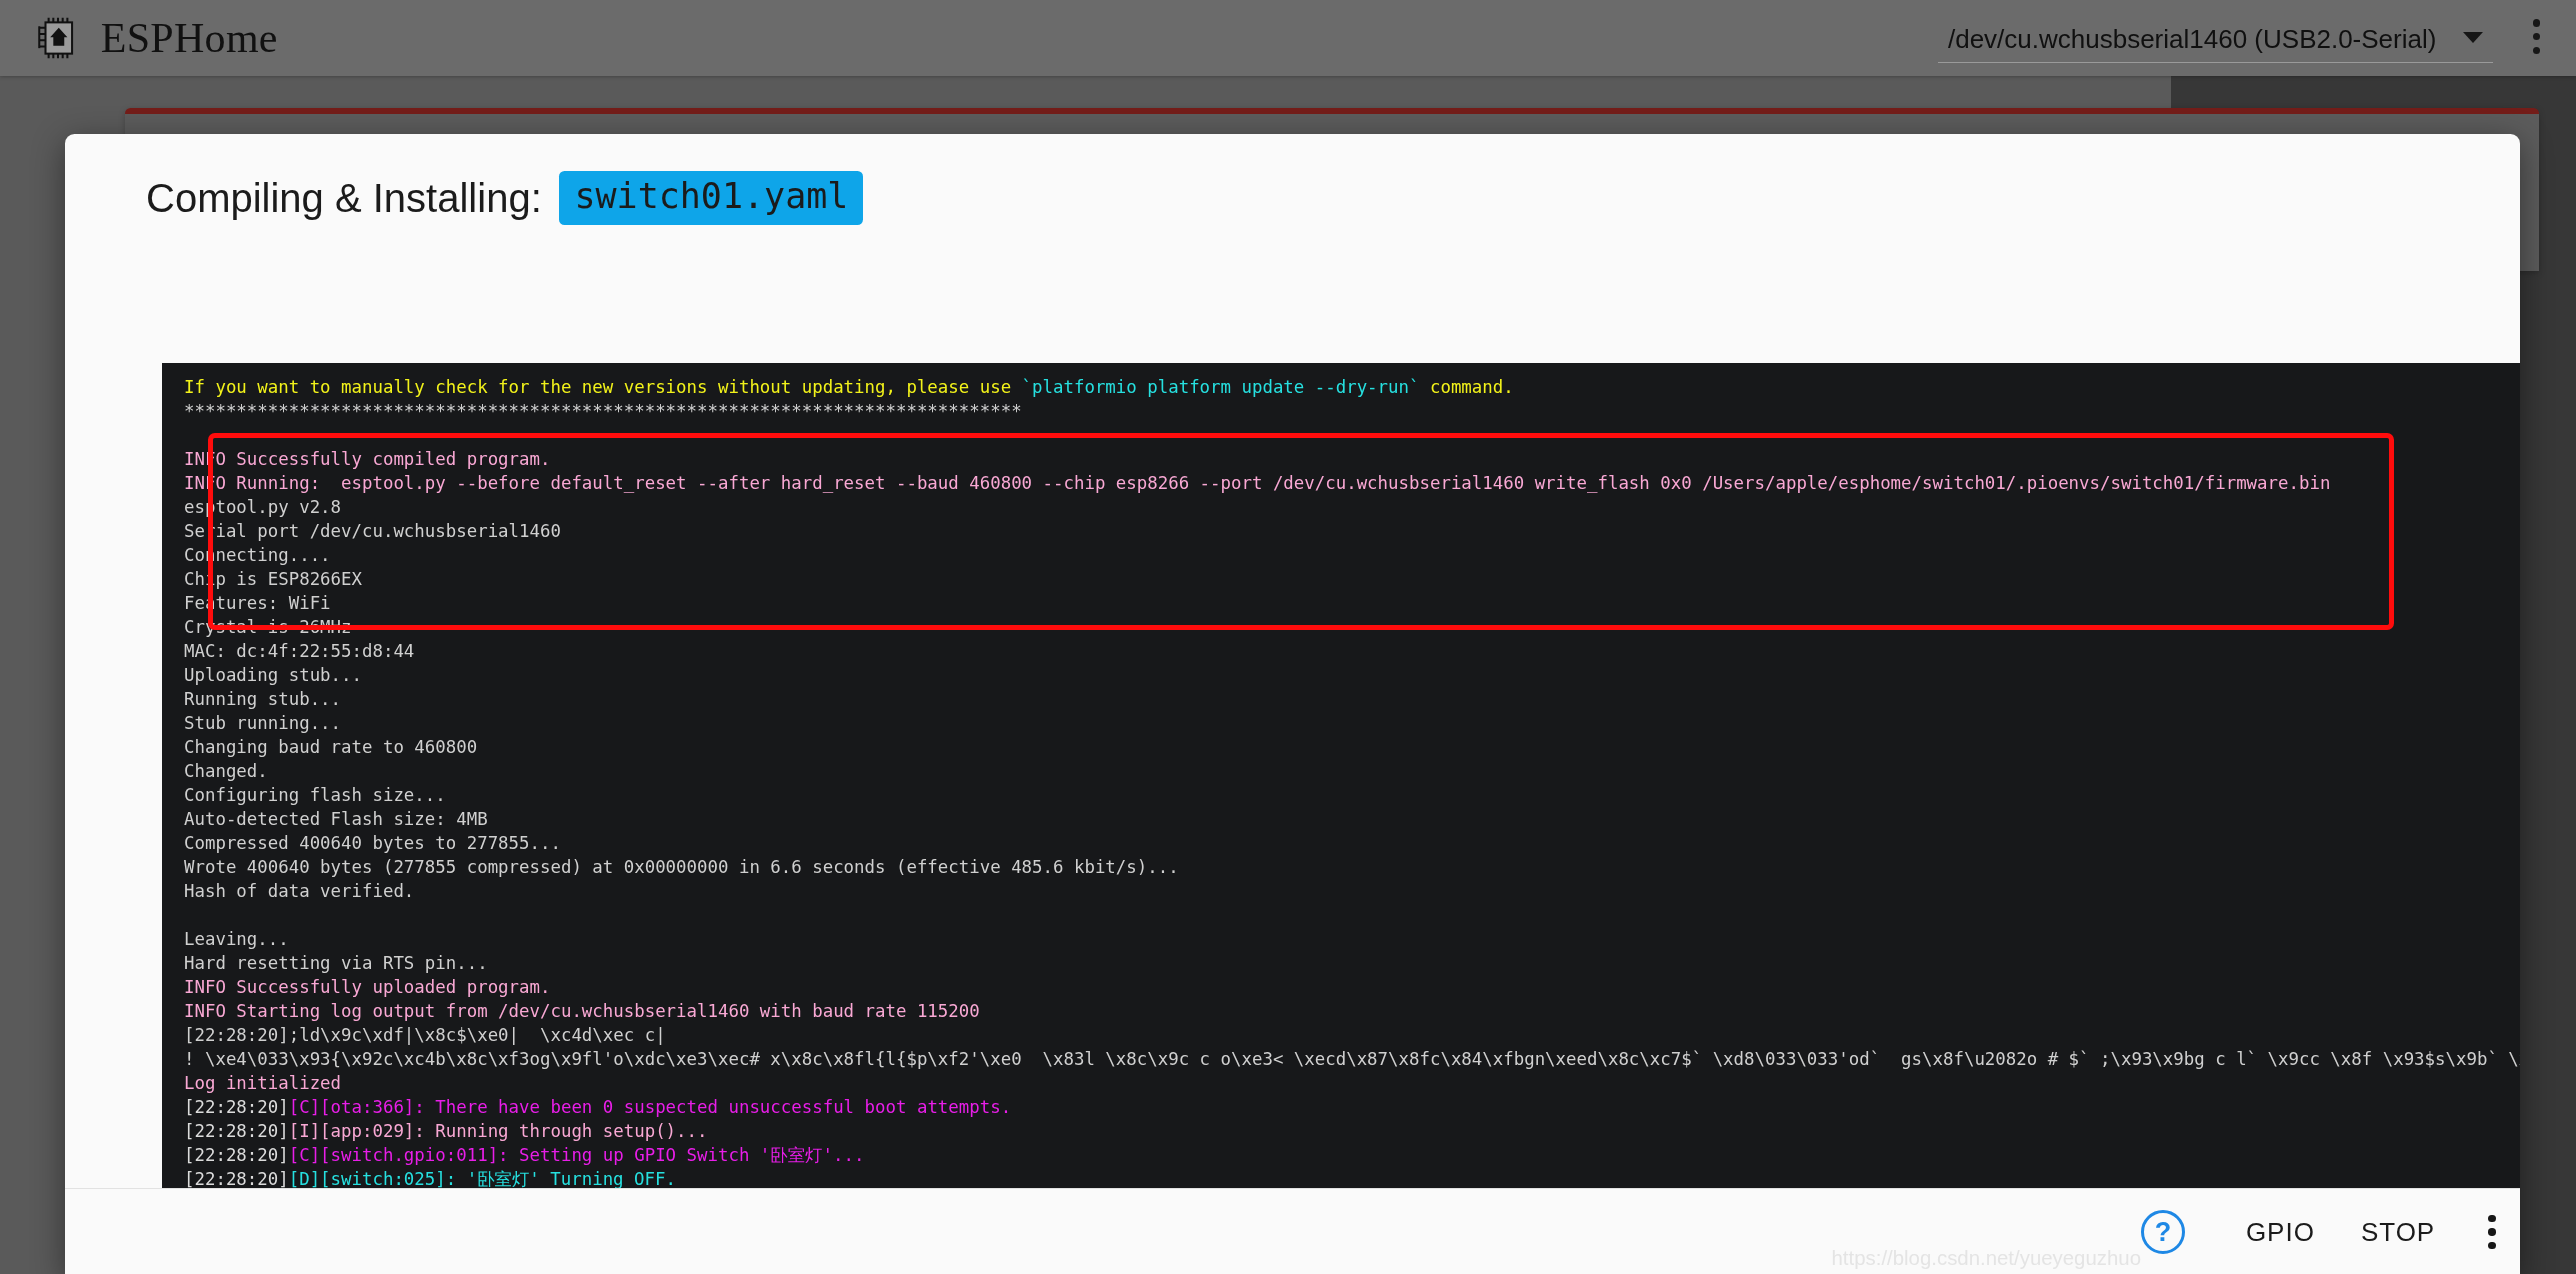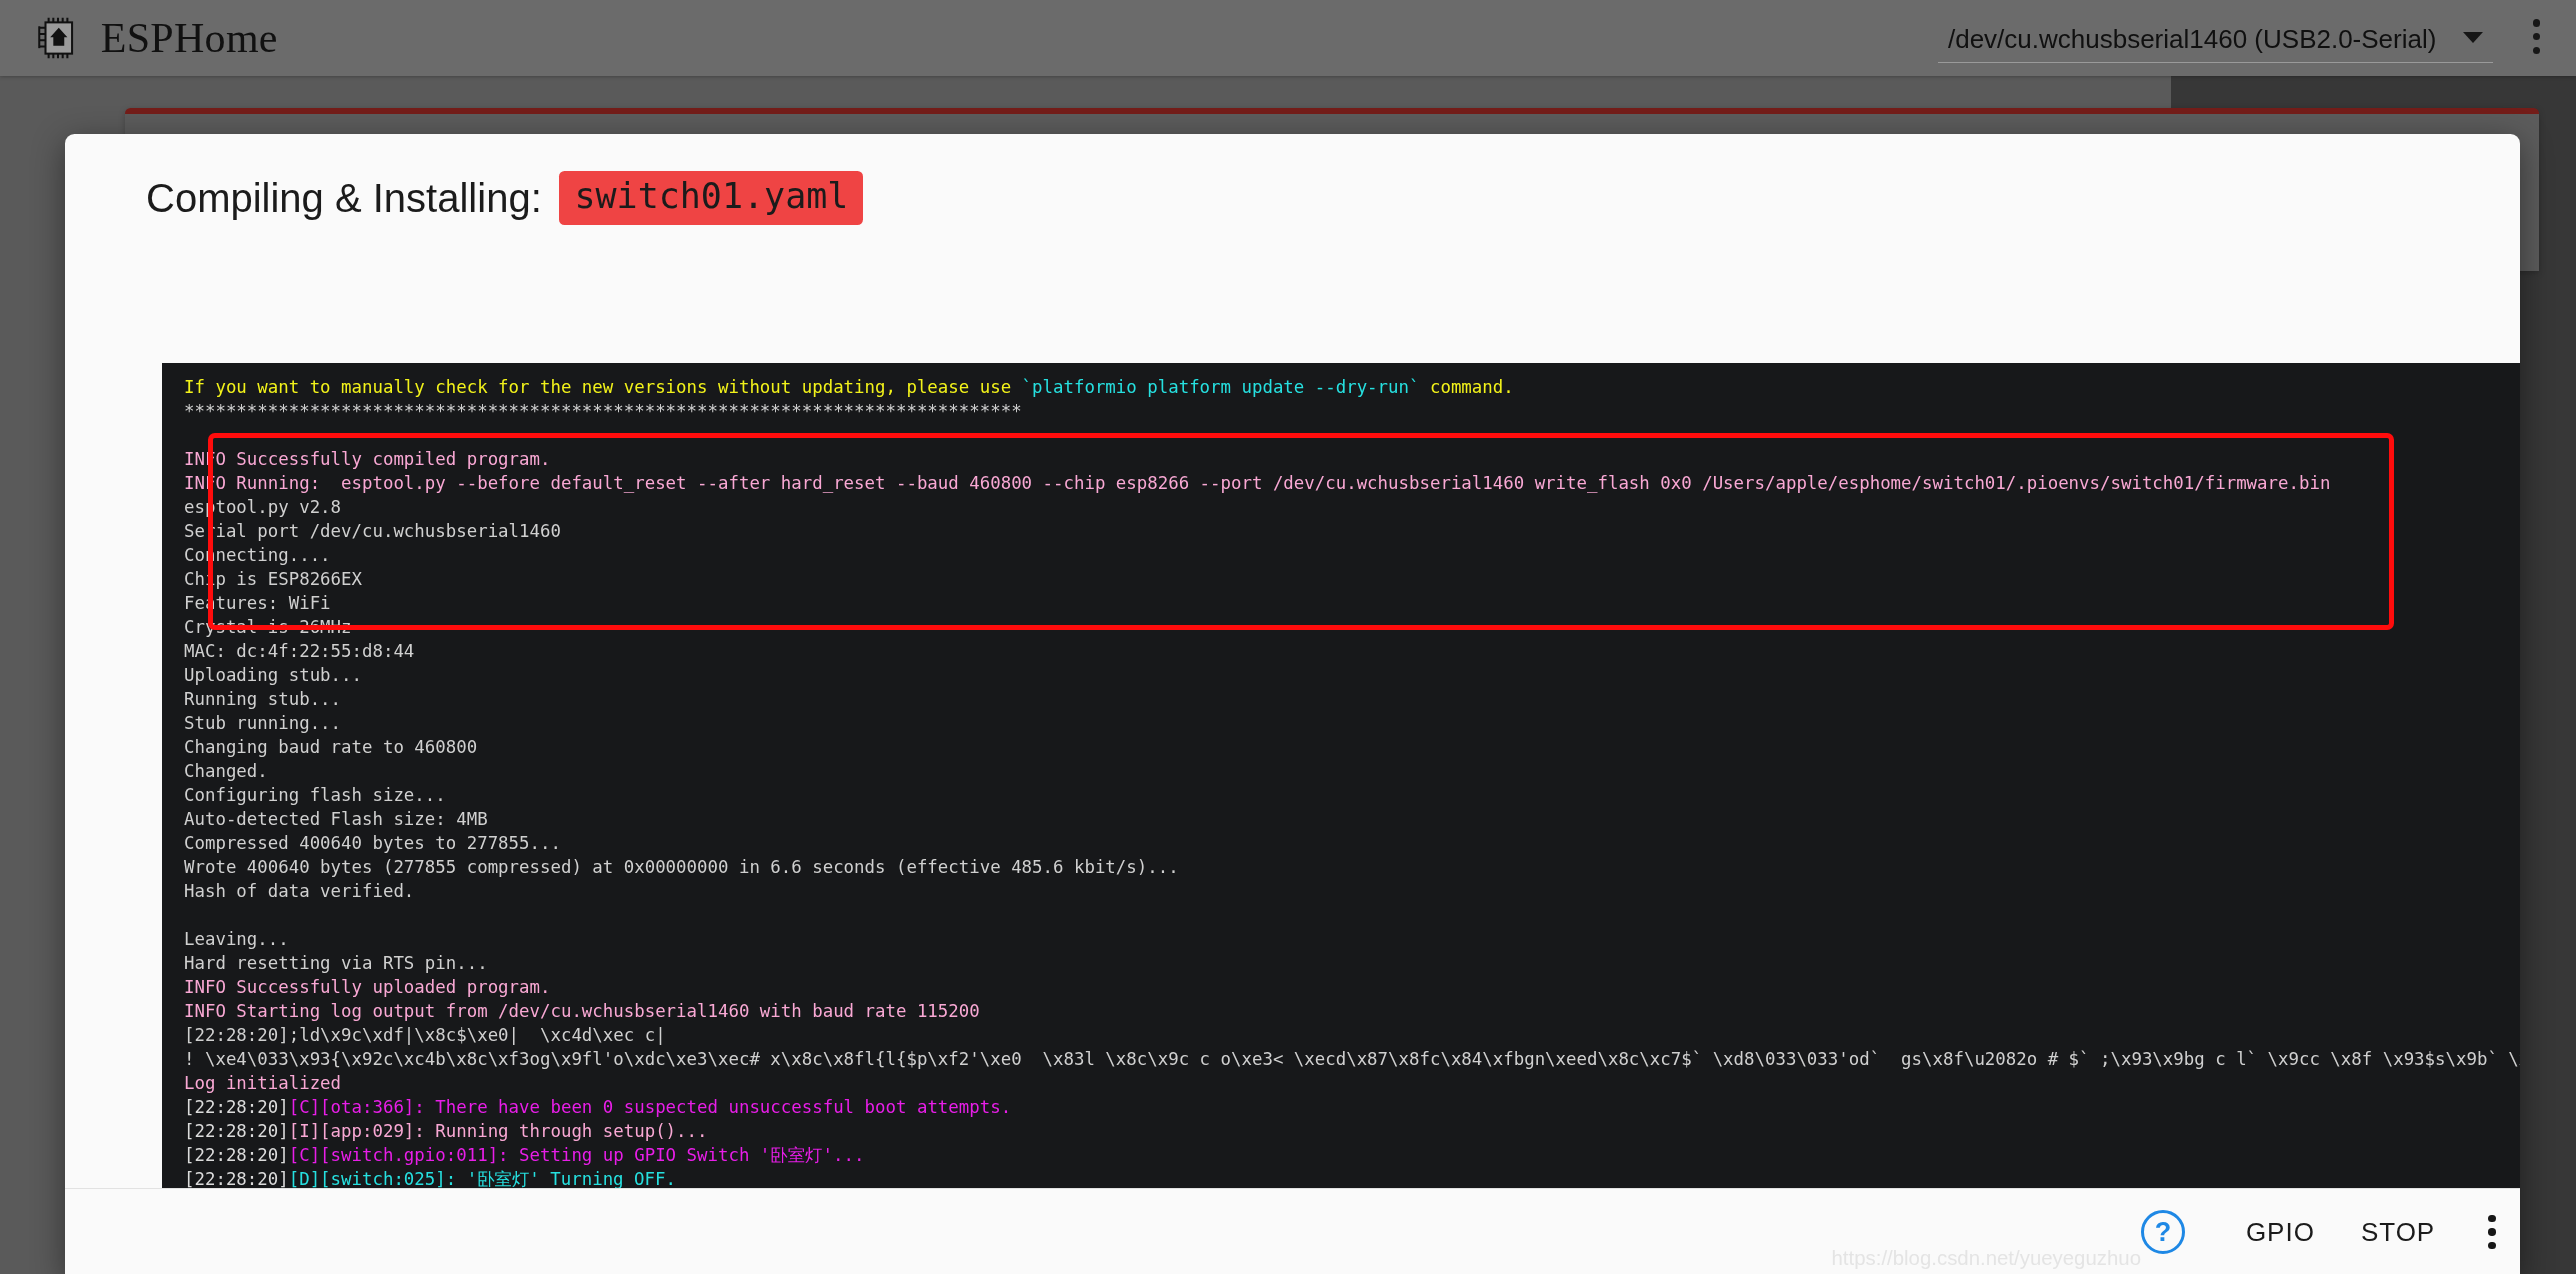--- a/index.html
+++ b/index.html
@@ -125,21 +125,21 @@
     gap: 17.7px;
     padding: 37px 0 0 33px;
     font-size: 40px;
     color: #1b1b1b;
     line-height: 1;
     margin-left: 48px;
   }
   .dialog-title .filechip {
     font-family: "DejaVu Sans Mono", monospace;
     font-size: 35px;
-    background: #ef4444;
+    background: #0ea5e9;
     border-radius: 5.5px;
     padding: 8.2px 15px 11px 15px;
     color: #1b1b1b;
     line-height: 1;
   }
 
   
   .console-wrap {
     position: absolute;
     left: 97px;

